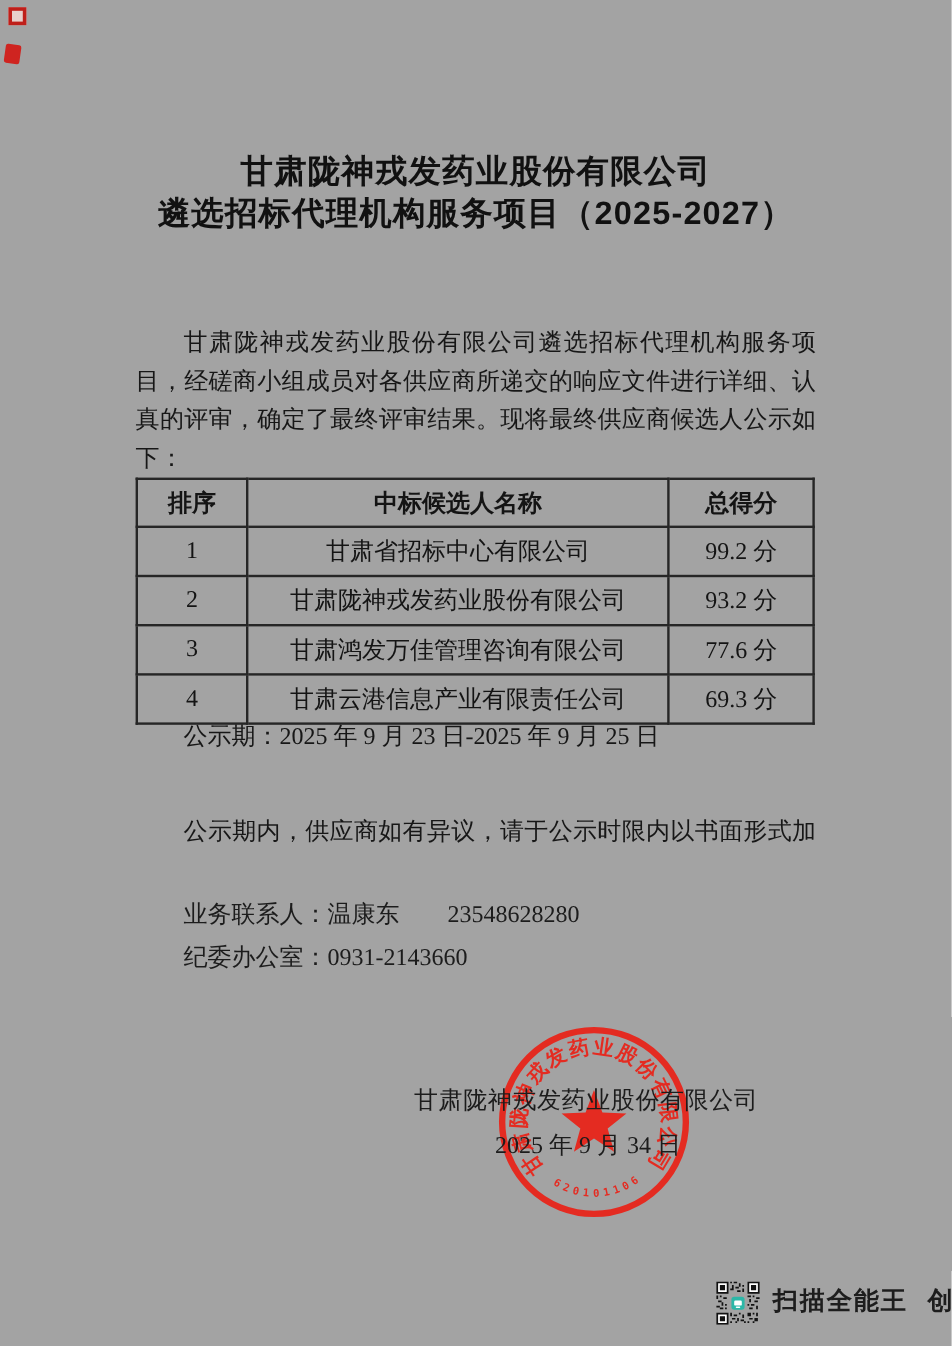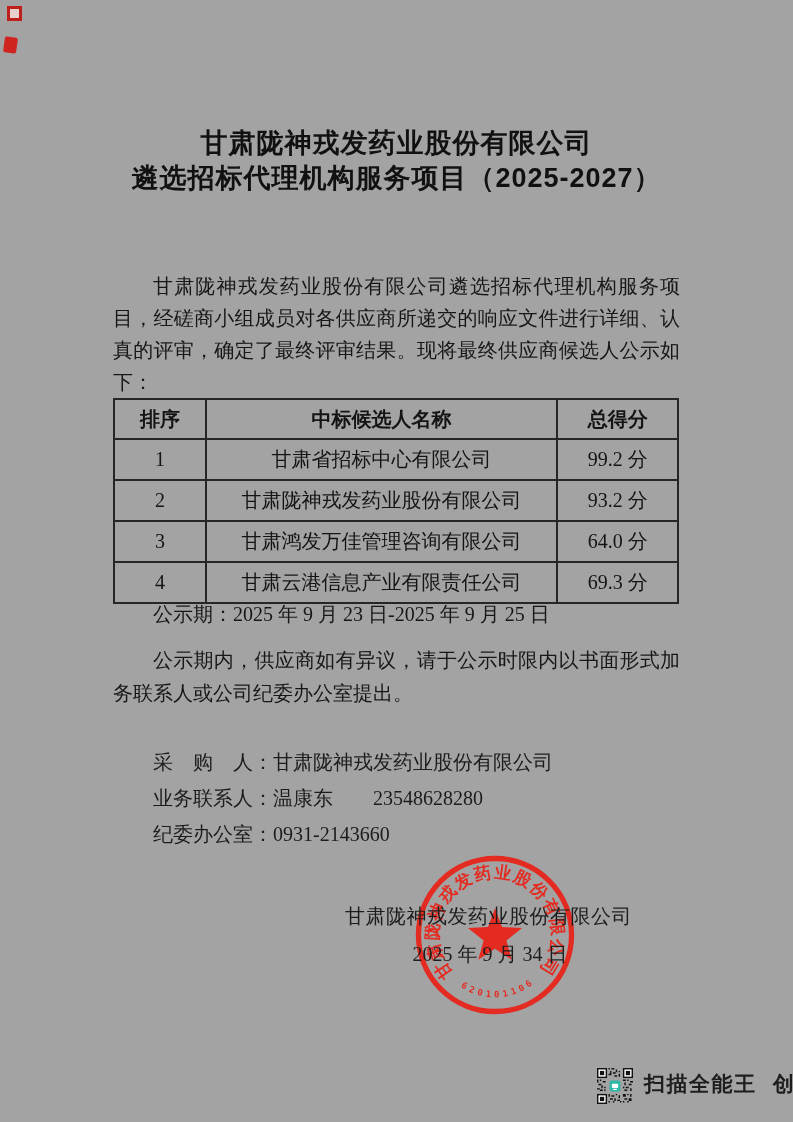--- a/index.html
+++ b/index.html
@@ -90,41 +90,39 @@
       <td>99.2 分</td>
     </tr>
     <tr>
       <td>2</td>
       <td>甘肃陇神戎发药业股份有限公司</td>
       <td>93.2 分</td>
     </tr>
     <tr>
       <td>3</td>
       <td>甘肃鸿发万佳管理咨询有限公司</td>
-      <td>64.0 分</td>
+      <td>77.6 分</td>
     </tr>
     <tr>
       <td>4</td>
       <td>甘肃云港信息产业有限责任公司</td>
       <td>69.3 分</td>
     </tr>
   </tbody>
     </table>
 
   <div class="para" style="top:598px;">
     <div class="ln indent">公示期：2025 年 9 月 23 日-2025 年 9 月 25 日</div>
   </div>
 
-  <div class="para" style="top:644px; line-height:33px;">
+  <div class="para" style="top:677px; line-height:33px;">
     <div class="just indent">公示期内，供应商如有异议，请于公示时限内以书面形式加</div>
-    <div class="ln">务联系人或公司纪委办公室提出。</div>
   </div>
 
   <div class="contacts">
-    <div class="cline">采　购　人：甘肃陇神戎发药业股份有限公司</div>
     <div class="cline">业务联系人：温康东　　23548628280</div>
     <div class="cline">纪委办公室：0931-2143660</div>
   </div>
 
   <svg class="stamp" viewBox="0 0 200 200">
     <circle cx="100" cy="100" r="86" fill="none" stroke-width="6" stroke="#ee1b10"></circle>
     <polygon points="100,70 107.9,91.1 130.4,92.1 112.8,106.2 118.8,127.9 100,115.5 81.2,127.9 87.2,106.2 69.6,92.1 92.1,91.1" fill="#ee1b10"></polygon>
     <defs>
       <path id="arcTop" d="M 54.7 145.3 A 64 64 0 1 1 145.3 145.3" fill="none"></path>
       <path id="arcBottom" d="M 55 153.6 A 70 70 0 0 0 145 153.6" fill="none"></path>

